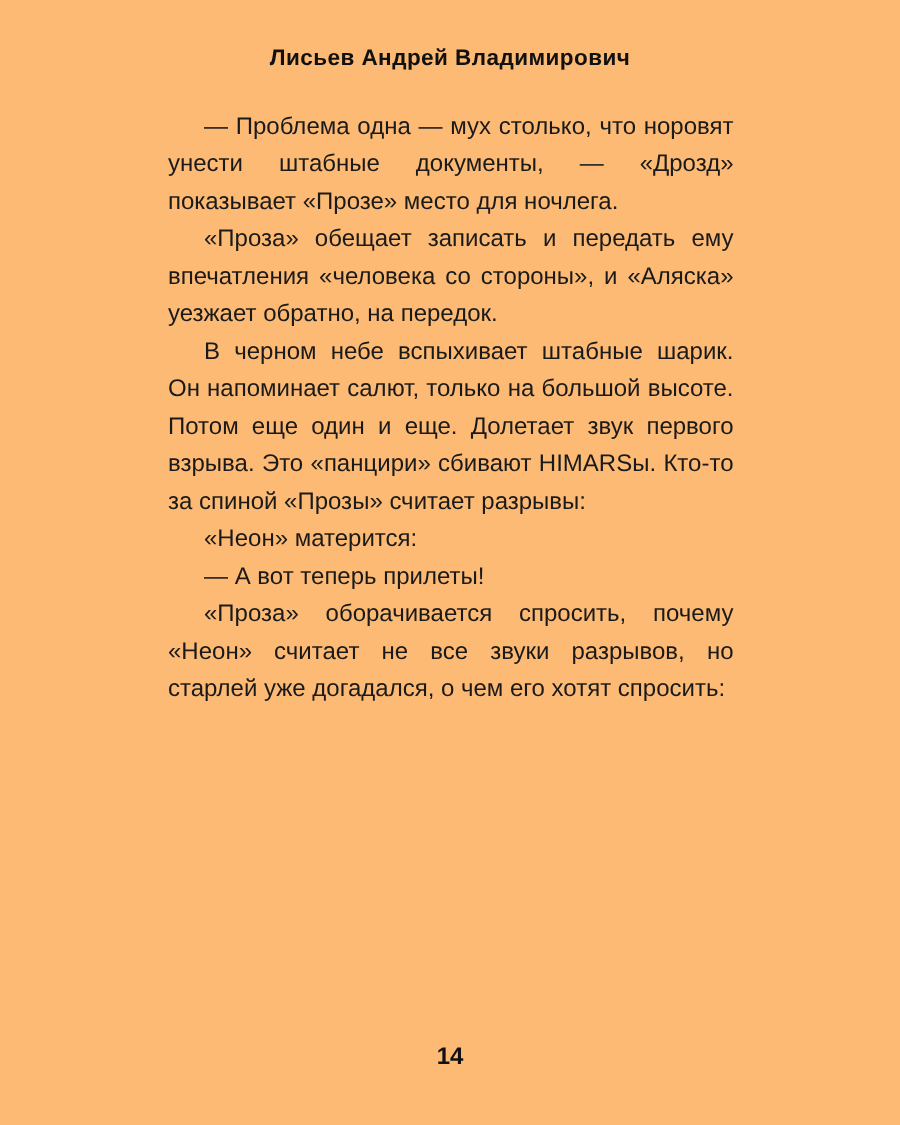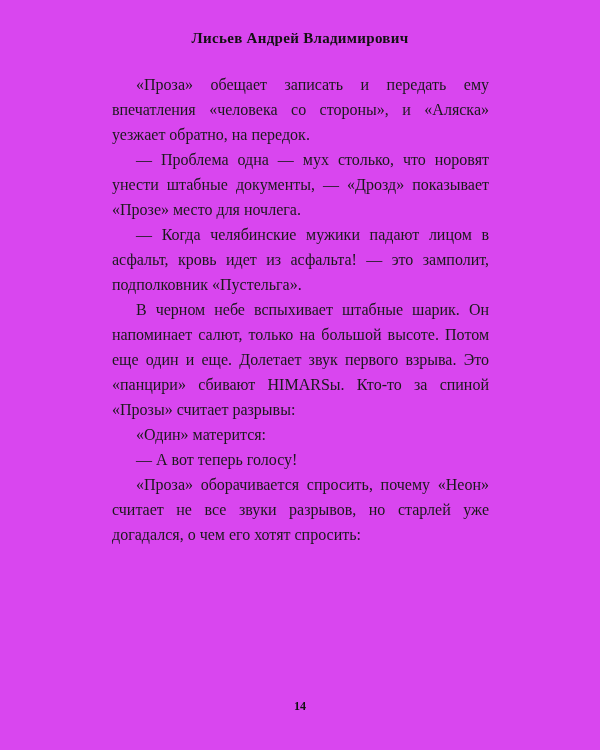--- a/index.html
+++ b/index.html
@@ -4,22 +4,22 @@
 <style>
   html, body {
     margin: 0;
     padding: 0;
     background: #ffffff;
   }
   .page {
     position: relative;
     width: 600px;
     height: 750px;
-    background: #d946ef;
-    font-family: Liberation Serif, serif;
+    background: #fdba74;
+    font-family: Liberation Sans, sans-serif;
     color: #1a1a1a;
     overflow: hidden;
     box-sizing: border-box;
   }
   .running-head {
     position: absolute;
     top: 30px;
     left: 0;
     right: 0;
     text-align: center;
@@ -45,37 +45,36 @@
     padding: 0;
     text-indent: 24px;
   }
   .page-number {
     position: absolute;
     bottom: 36px;
     left: 0;
     right: 0;
     text-align: center;
     font-weight: bold;
-    font-size: 12px;
+    font-size: 16px;
     color: #111111;
   }
 </style>
 </head>
 <body>
 
 <div class="page">
 
   <div class="running-head">Лисьев Андрей Владимирович</div>
 
   <div class="text-block">
+    <p>— Проблема одна — мух столько, что норовят унести штабные документы, — «Дрозд» показывает «Прозе» место для ночлега.</p>
     <p>«Проза» обещает записать и передать ему впечатления «человека со стороны», и «Аляска» уезжает обратно, на передок.</p>
-    <p>— Проблема одна — мух столько, что норовят унести штабные документы, — «Дрозд» показывает «Прозе» место для ночлега.</p>
-    <p>— Когда челябинские мужики падают лицом в асфальт, кровь идет из асфальта! — это замполит, подполковник «Пустельга».</p>
     <p>В черном небе вспыхивает штабные шарик. Он напоминает салют, только на большой высоте. Потом еще один и еще. Долетает звук первого взрыва. Это «панцири» сбивают HIMARSы. Кто-то за спиной «Прозы» считает разрывы:</p>
-    <p>«Один» матерится:</p>
-    <p>— А вот теперь голосу!</p>
+    <p>«Неон» матерится:</p>
+    <p>— А вот теперь прилеты!</p>
     <p>«Проза» оборачивается спросить, почему «Неон» считает не все звуки разрывов, но старлей уже догадался, о чем его хотят спросить:</p>
 
   </div>
 
   <div class="page-number">14</div>
 
 </div>
 
 </body></html>

